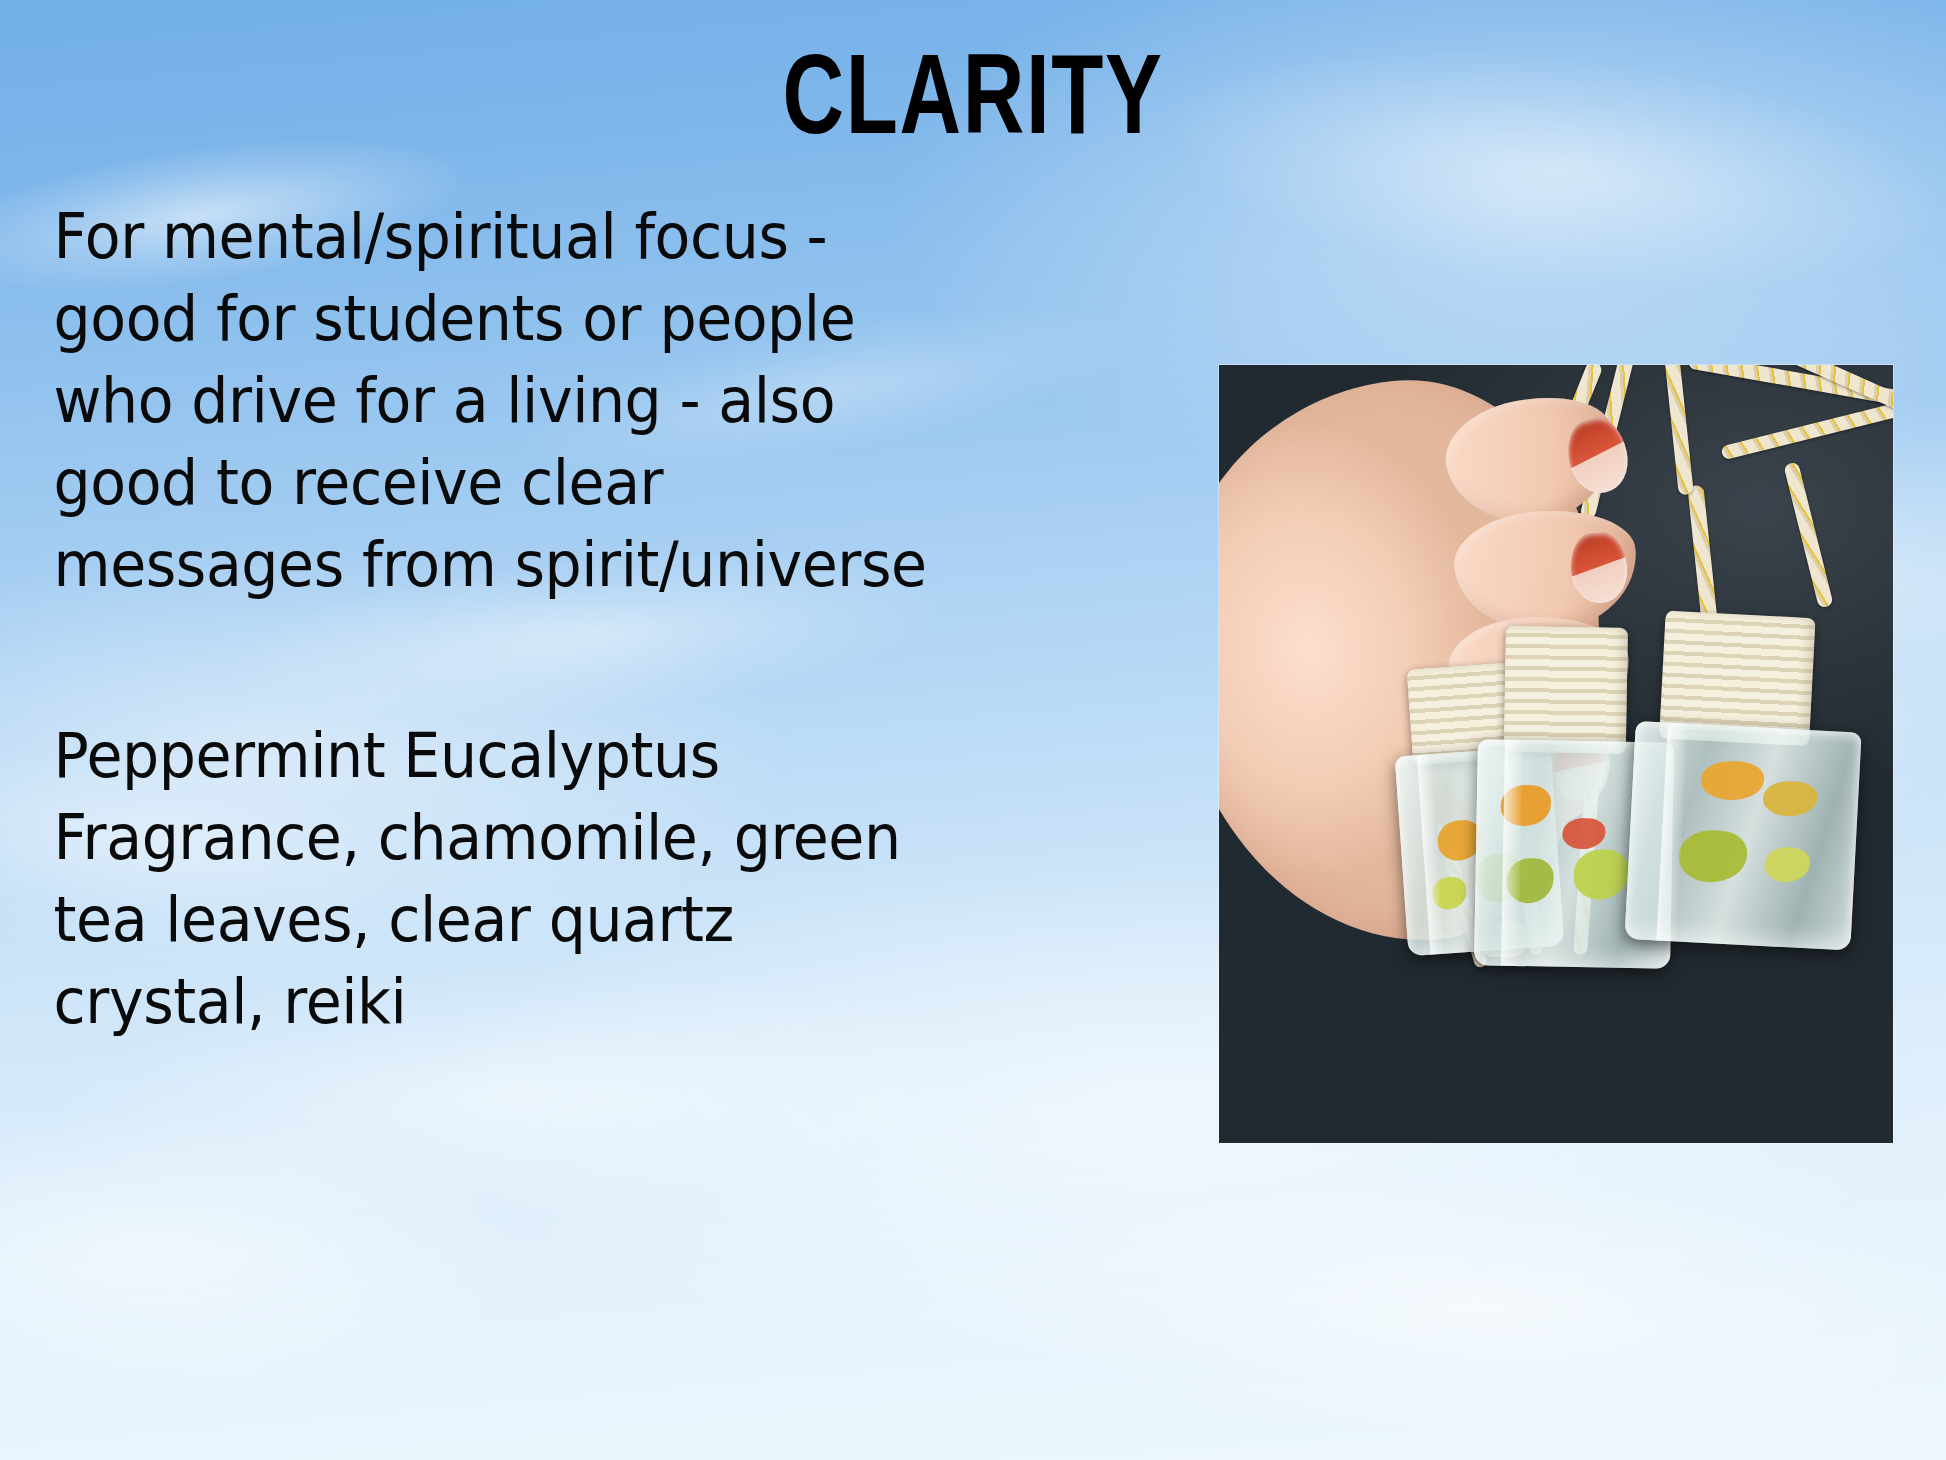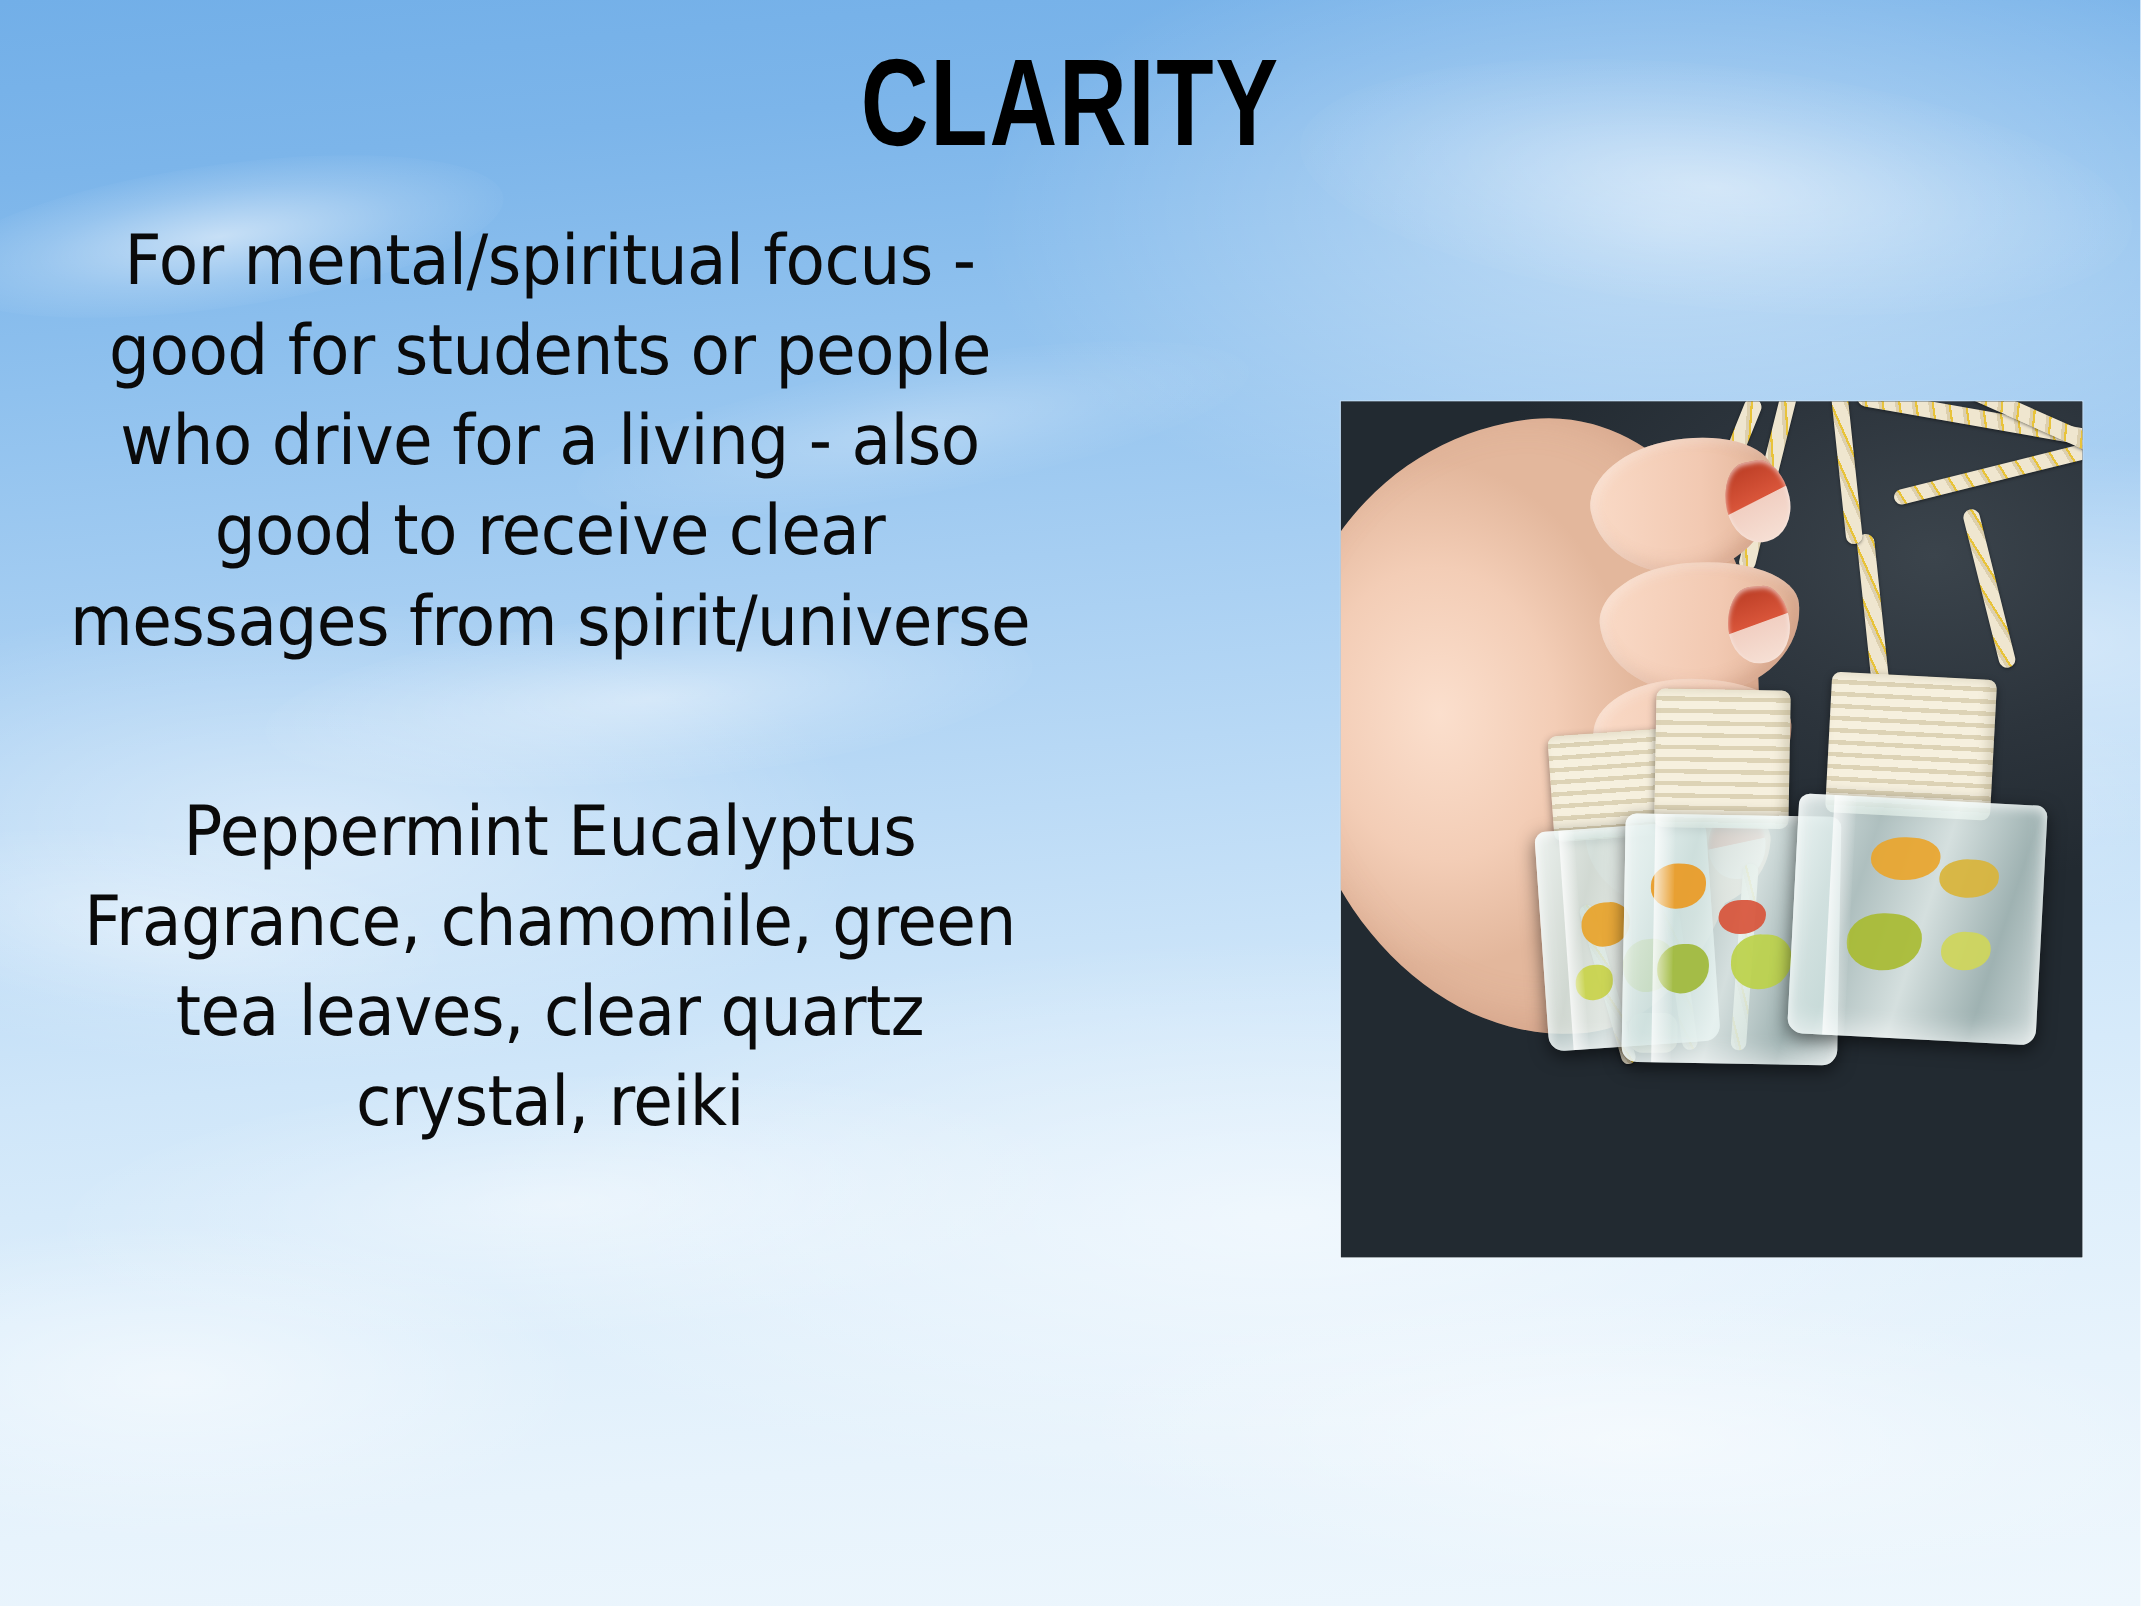--- a/index.html
+++ b/index.html
@@ -64,21 +64,20 @@
     transform: scaleX(0.82) scaleY(1.08);
     transform-origin: 50% 0;
   }
 
   
   .textcol {
     position: absolute;
     left: 20px;
     top: 196px;
     width: 960px;
-    text-align: center;
     color: #0a0a0a;
   }
   .para {
     font-family: "DejaVu Sans", "Liberation Sans", sans-serif;
     font-weight: 400;
     font-size: 63px;
     line-height: 1.30;
     letter-spacing: -0.5px;
     transform: scaleX(0.93);
     transform-origin: 50% 0;

